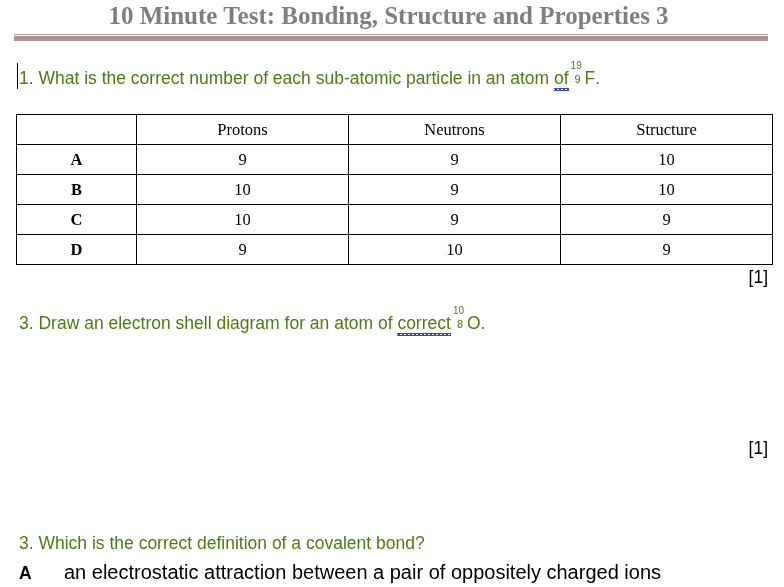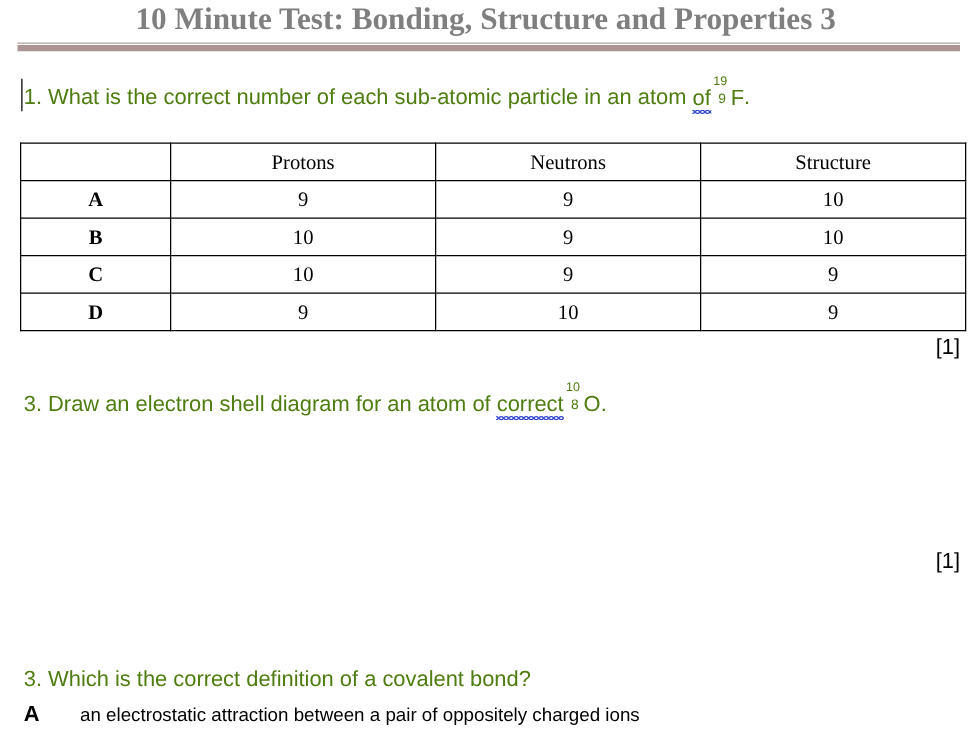--- a/index.html
+++ b/index.html
@@ -197,21 +197,21 @@
     display: inline-block;
     width: 45px;
     font-family: "Liberation Sans", sans-serif;
     font-size: 17.5px;
     font-weight: bold;
     color: #000000;
   }
   .option-text {
     display: inline-block;
     font-family: "Liberation Sans", sans-serif;
-    font-size: 15px;
+    font-size: 20px;
     color: #000000;
   }
 
   
   .work-area {
     position: absolute;
     left: 19px;
     top: 340px;
     width: 740px;
     height: 95px;

